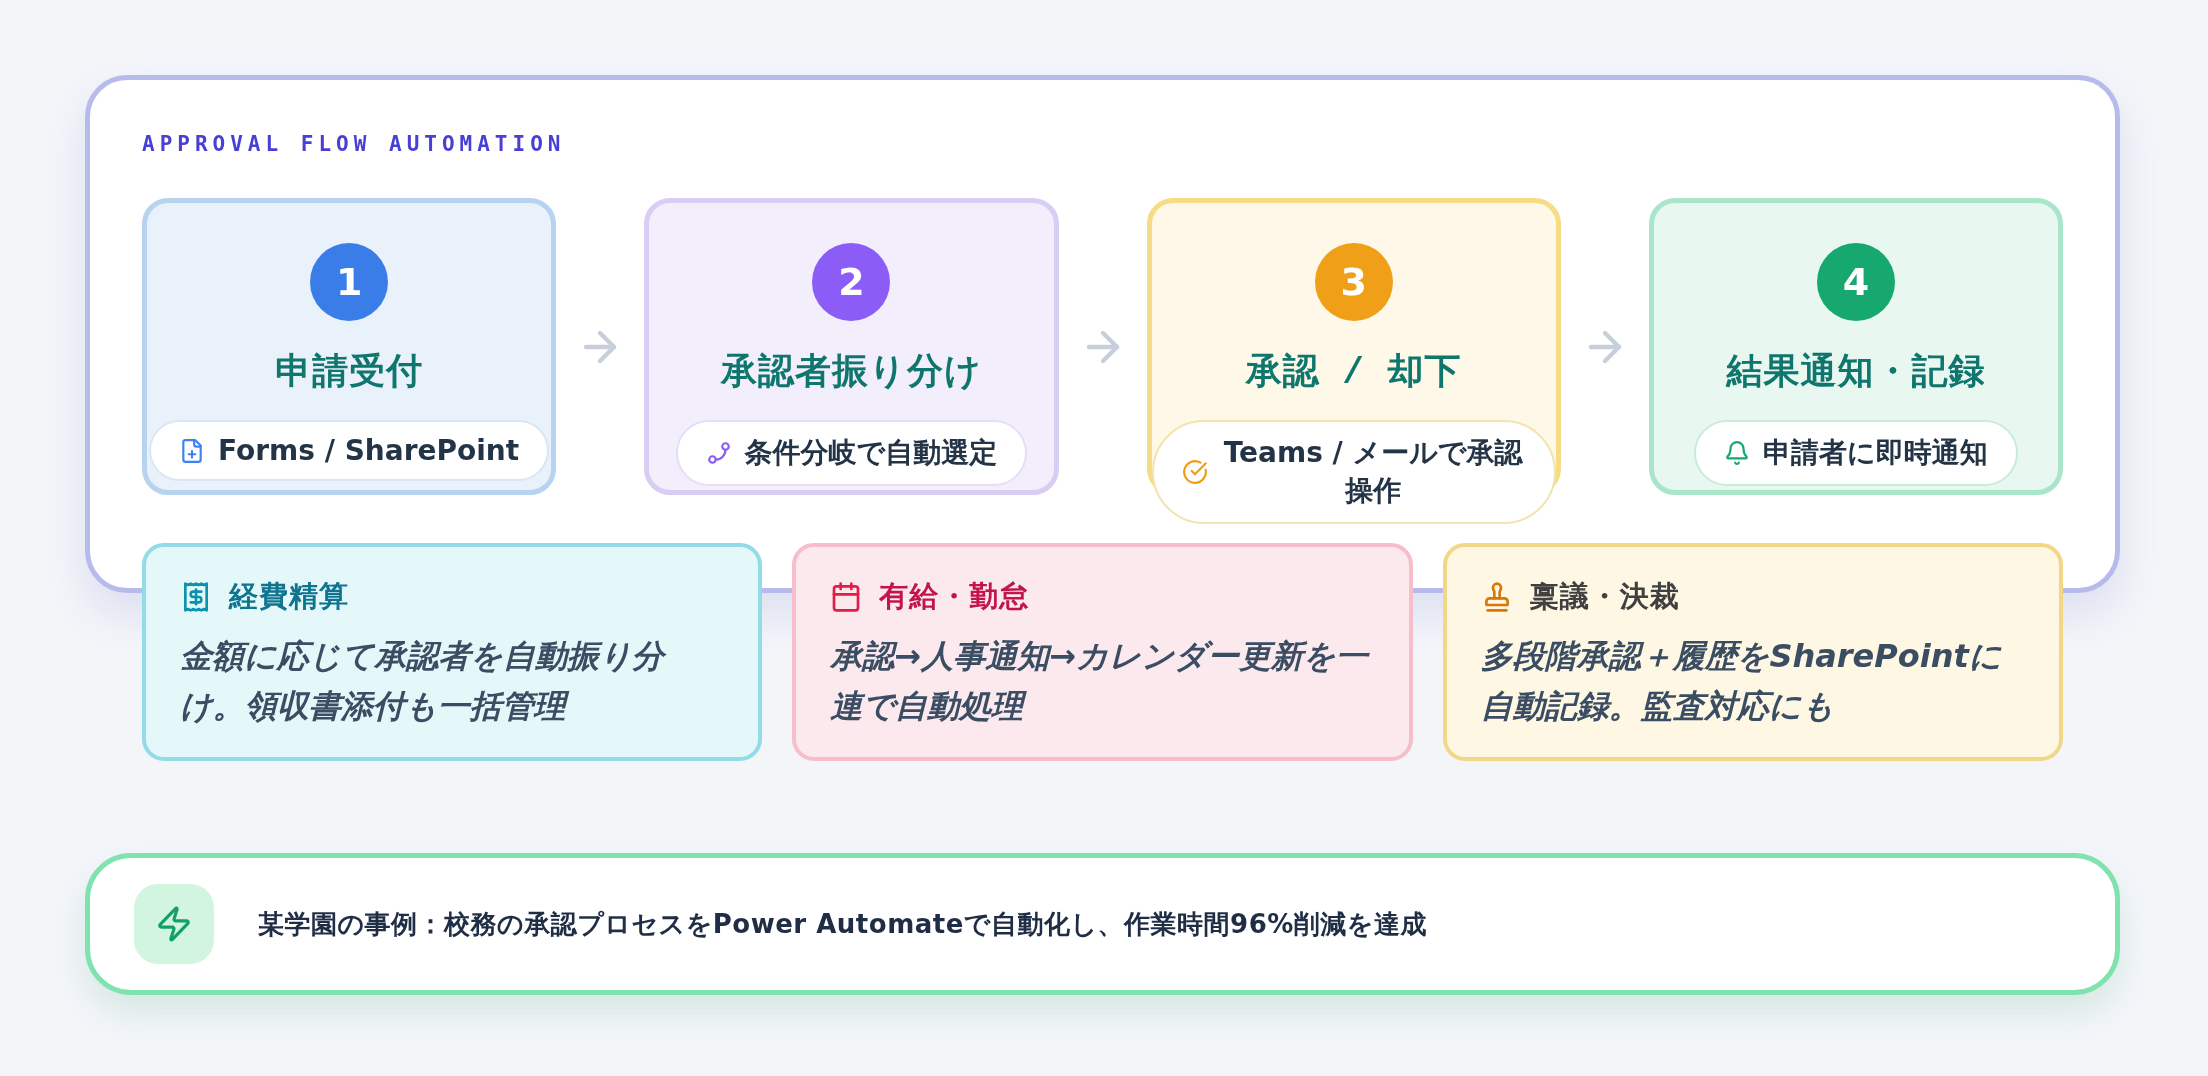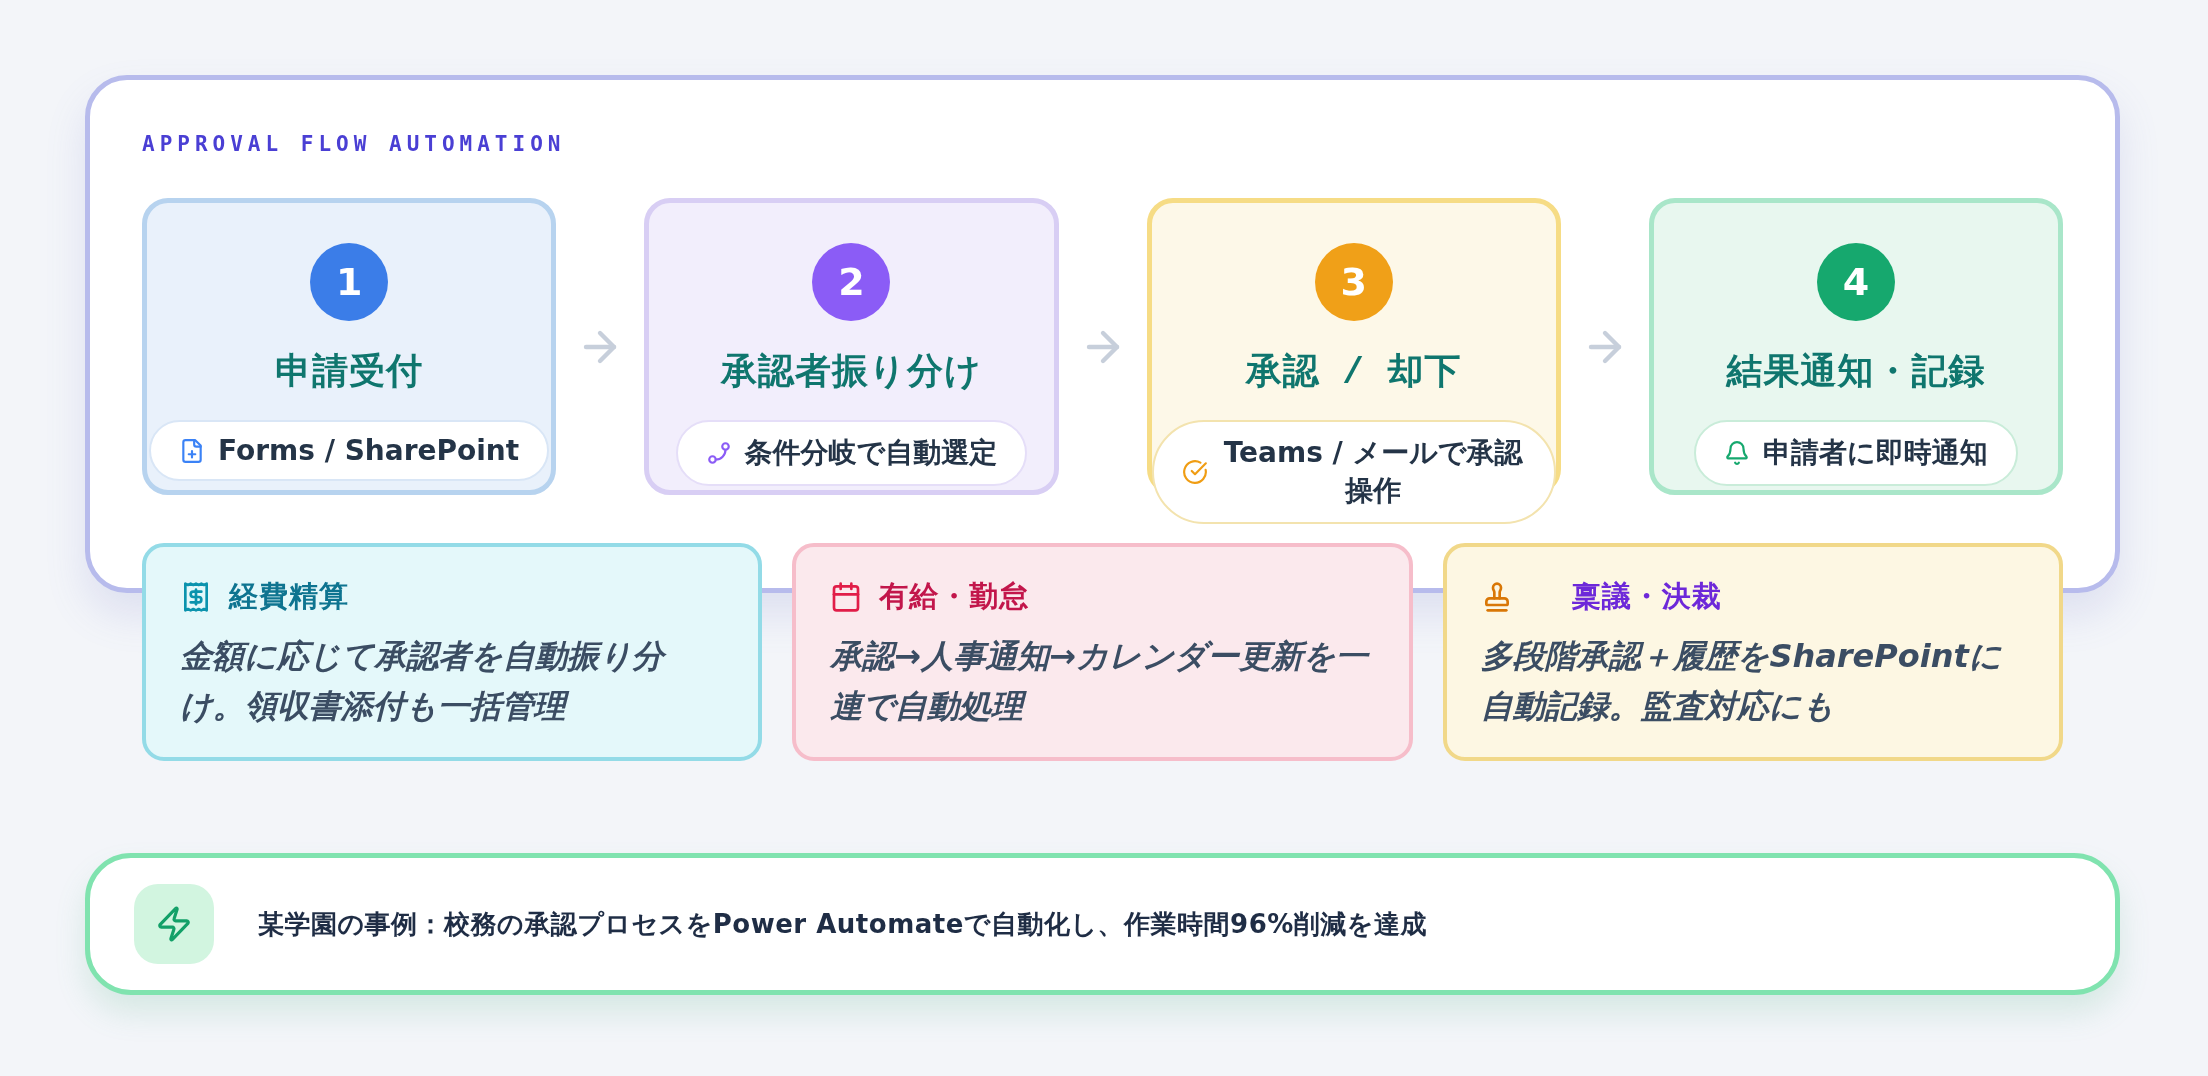--- a/index.html
+++ b/index.html
@@ -121,21 +121,21 @@
 
   .uc--cyan { background:#e4f8fa; border-color:#93dbe7; }
   .uc--cyan .usecase-title { color:#0e7490; }
   .uc--cyan .uc-icon { color:#0b93ad; }
 
   .uc--rose { background:#fbe9ed; border-color:#f6bdca; }
   .uc--rose .usecase-title { color:#c2164b; }
   .uc--rose .uc-icon { color:#e11d48; }
 
   .uc--amber { background:#fdf7e3; border-color:#f1d889; }
-  .uc--amber .usecase-title { color:#6d28d9;margin-left:42px; }
+  .uc--amber .usecase-title { color:#404040; }
   .uc--amber .uc-icon { color:#d97706; }
 
   
   .case-banner {
     position:absolute; left:85px; top:853px;
     width:2035px; height:142px;
     background:#ffffff;
     border:5px solid #80e3af;
     border-radius:46px;
     box-shadow:0 18px 30px rgba(90,180,140,0.18);

